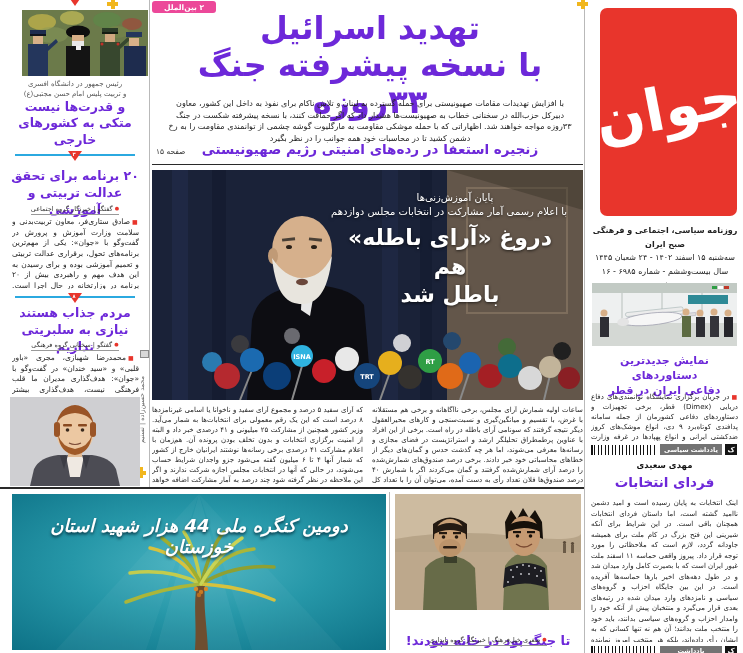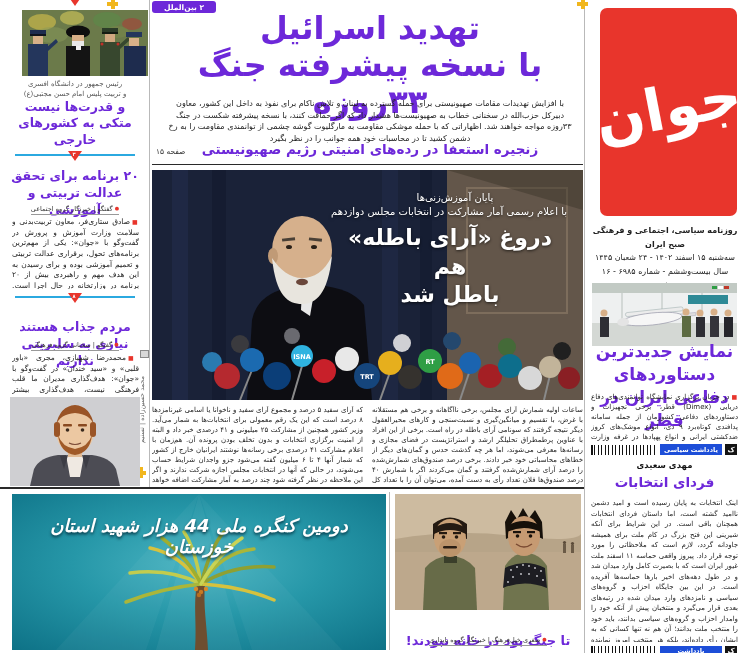--- a/index.html
+++ b/index.html
@@ -13,21 +13,21 @@
   .hline{position:absolute;background:#2a2a2a}
   .bluediv{position:absolute;border-top:2px solid #2ba9e0}
   .tri{position:absolute;width:0;height:0;border-left:7px solid transparent;
        border-right:7px solid transparent;border-top:10px solid #e8352c}
   .tri>span{position:absolute;left:-2.5px;top:-10px;color:#fff;font-size:5px;font-weight:bold}
   .flower{position:absolute;width:11px;height:11px}
   .flower i{position:absolute;background:#f1b61d}
   .flower i.v{left:3.5px;top:0;width:4px;height:11px}
   .flower i.h{left:0;top:3.5px;width:11px;height:4px}
   .barcode{position:absolute;background:repeating-linear-gradient(90deg,#131313 0 1.5px,#fff 1.5px 3.5px,#131313 3.5px 4.5px,#fff 4.5px 7px)}
-  .redlabel{position:absolute;background:#1d4ed8;color:#fff;font-size:6.5px;font-weight:bold;
+  .redlabel{position:absolute;background:#737373;color:#fff;font-size:6.5px;font-weight:bold;
             display:flex;align-items:center;justify-content:center}
   .sqicon{position:absolute;background:#141414;color:#fff;font-size:7px;font-weight:bold;
           display:flex;align-items:center;justify-content:center}
   .byline{position:absolute;font-size:6.5px;color:#333;text-align:center}
   .byline .ul{border-bottom:1px solid #999;padding-bottom:1px;display:inline-block}
   .dot{color:#e8352c;font-size:5px;vertical-align:1px}
   .bullet{color:#e8352c;font-size:6px;margin-left:2px}
   .body-txt{font-size:7px;line-height:1.42;color:#222;overflow:hidden}
   .hl{color:#6d28d9}
   #logo-box{position:absolute;left:600px;top:8px;width:137px;height:208px;background:#e8352c;
@@ -99,21 +99,21 @@
         <rect x="90" y="33" width="9" height="21" fill="#5c6b42"></rect>
       <circle cx="108" cy="30" r="3.5" fill="#d8b088"></circle>
         <rect x="104" y="34" width="9" height="20" fill="#2e2e34"></rect>
       <circle cx="122" cy="29" r="3.5" fill="#d8b088"></circle>
         <rect x="118" y="33" width="9" height="21" fill="#34343a"></rect>
       <circle cx="136" cy="30" r="3.5" fill="#d8b088"></circle>
         <rect x="132" y="34" width="9" height="20" fill="#26262c"></rect>
     </g>
   </svg>
 
-  <div class="abs c b hl" style="left:590px;top:340px;width:149px;font-size:17px;line-height:1.35">
+  <div class="abs c b hl" style="left:590px;top:354px;width:149px;font-size:11px;line-height:1.35">
     <div>نمایش جدیدترین دستاوردهای</div>
     <div>دفاعی ایران در قطر</div>
   </div>
   <div class="abs j body-txt" style="left:591px;top:393px;width:147px;height:48px">
     <span class="bullet">■</span><span>در جریان برگزاری نمایشگاه توانمندی‌های دفاع دریایی (Dimex) قطر، برخی تجهیزات و دستاوردهای دفاعی کشورمان از جمله سامانه پدافندی کوتاه‌برد ۹ دی، انواع موشک‌های کروز ضدکشتی ایرانی و انواع پهپادها در غرفه وزارت دفاع به نمایش درآمدند | صفحه ۲</span>
   </div>
 
   <div class="barcode" style="left:591px;top:445px;width:66px;height:10px"></div>
   <div class="redlabel" style="left:660px;top:444px;width:62px;height:11px">
     <span>یادداشت سیاسی</span>
@@ -126,21 +126,21 @@
   <div class="abs j body-txt" style="left:591px;top:498px;width:147px;height:144px;line-height:1.5">اینک انتخابات به پایان رسیده است و امید دشمن ناامید گشته است، اما داستان فردای انتخابات همچنان باقی است. در این شرایط برای آنکه شیرینی این فتح بزرگ در کام ملت برای همیشه جاودانه گردد، لازم است که ملاحظاتی را مورد توجه قرار داد. پیروز واقعی حماسه ۱۱ اسفند ملت غیور ایران است که با بصیرت کامل وارد میدان شد و در طول دهه‌های اخیر بارها حماسه‌ها آفریده است. در این بین جایگاه احزاب و گروه‌های سیاسی و نامزدهای وارد میدان شده در رتبه‌های بعدی قرار می‌گیرد و منتخبان پیش از آنکه خود را وامدار احزاب و گروه‌های سیاسی بدانند، باید خود را منتخب ملت بدانند؛ آن هم نه تنها کسانی که به ایشان رأی داده‌اند، بلکه هر منتخب امروز نماینده تمام ملت در مجلس شورای اسلامی خواهد بود. پایان انتخابات، پایان رقابت‌های انتخاباتی نیز است. انتظار آن است که در فراسوی فضای پرحماسه رقابتی قبل از انتخابات، خدمت به ملت و تلاش برای رفع مشکلات و آبادانی کشور به دغدغه اصلی منتخبان بدل گردد و دیگر نامزدهای رأی‌نیاورده نیز خدمت در عرصه‌های دیگر را دنبال نمایند | صفحه ۲</div>
 
   <div class="barcode" style="left:591px;top:646px;width:66px;height:10px"></div>
   <div class="redlabel" style="left:660px;top:646px;width:62px;height:10px">
     <span>یادداشت</span>
   </div>
   <div class="sqicon" style="left:725px;top:646px;width:12px;height:10px">
       <span>ک</span>
     </div>
 
-  <div class="abs" style="left:152px;top:1px;width:64px;height:12px;background:#6d28d9;border-radius:3px;color:#fff;
+  <div class="abs" style="left:152px;top:1px;width:64px;height:12px;background:#ec4899;border-radius:3px;color:#fff;
        font-size:7.5px;font-weight:bold;display:flex;align-items:center;justify-content:center">
     <span>۲ بین‌الملل</span>
   </div>
 
   <div class="abs c b hl" style="left:160px;top:10px;width:420px;font-size:32px;line-height:1.16">
     <div>تهدید اسرائیل</div>
     <div>با نسخه پیشرفته جنگ ۳۳روزه</div>
   </div>
 
   <div class="abs c" style="left:168px;top:98px;width:404px;font-size:8px;line-height:1.45;color:#222">با افزایش تهدیدات مقامات صهیونیستی برای حمله گسترده به لبنان و تلاش ناکام برای نفوذ به داخل این کشور، معاون دبیرکل حزب‌الله در سخنانی خطاب به صهیونیست‌ها هشدار داد که اگر حماقت کنند، با نسخه پیشرفته شکست در جنگ ۳۳روزه مواجه خواهند شد. اظهاراتی که با حمله موشکی مقاومت به مارگلیوت گوشه چشمی از توانمندی مقاومت را به رخ دشمن کشید تا در محاسبات خود همه جوانب را در نظر بگیرد</div>
@@ -282,21 +282,21 @@
   </div>
   <div class="abs j body-txt" style="left:12px;top:217px;width:127px;height:72px;font-size:7.5px">
     <span class="bullet">■</span><span>صادق ستاری‌فر، معاون تربیت‌بدنی و سلامت وزارت آموزش و پرورش در گفت‌وگو با «جوان»: یکی از مهم‌ترین برنامه‌های تحول، برقراری عدالت تربیتی و تعمیم آموزشی بوده و برای رسیدن به این هدف مهم و راهبردی بیش از ۲۰ برنامه در وزارتخانه در حال اجرا است. طی دو سال اخیر هر روز کاری به طور متوسط هشت مدرسه در کشور ساخته شد</span>
   </div>
 
   <div class="bluediv" style="left:15px;top:296px;width:120px"></div>
   <div class="tri" style="left:68px;top:293px">
       <span>۸</span>
     </div>
 
-  <div class="abs c b hl" style="left:8px;top:319px;width:134px;font-size:12.5px;line-height:1.35">
+  <div class="abs c b hl" style="left:8px;top:305px;width:134px;font-size:12.5px;line-height:1.35">
     <div>مردم جذاب هستند</div>
     <div>نیازی به سلبریتی نداریم</div>
   </div>
   <div class="byline" style="left:8px;top:341px;width:134px">
     <span class="ul"><span class="dot">●</span> <span>گفتگو | سخنانی گروه فرهنگی</span></span>
   </div>
   <div class="abs j body-txt" style="left:12px;top:353px;width:127px;height:42px;font-size:7.5px">
     <span class="bullet">■</span><span>محمدرضا شهبازی، مجری «باور قلبی» و «سید خندان» در گفت‌وگو با «جوان»: هدف‌گذاری مدیران ما قلب فرهنگی نیست، هدف‌گذاری بیشتر سیاسی است</span>
   </div>
 

